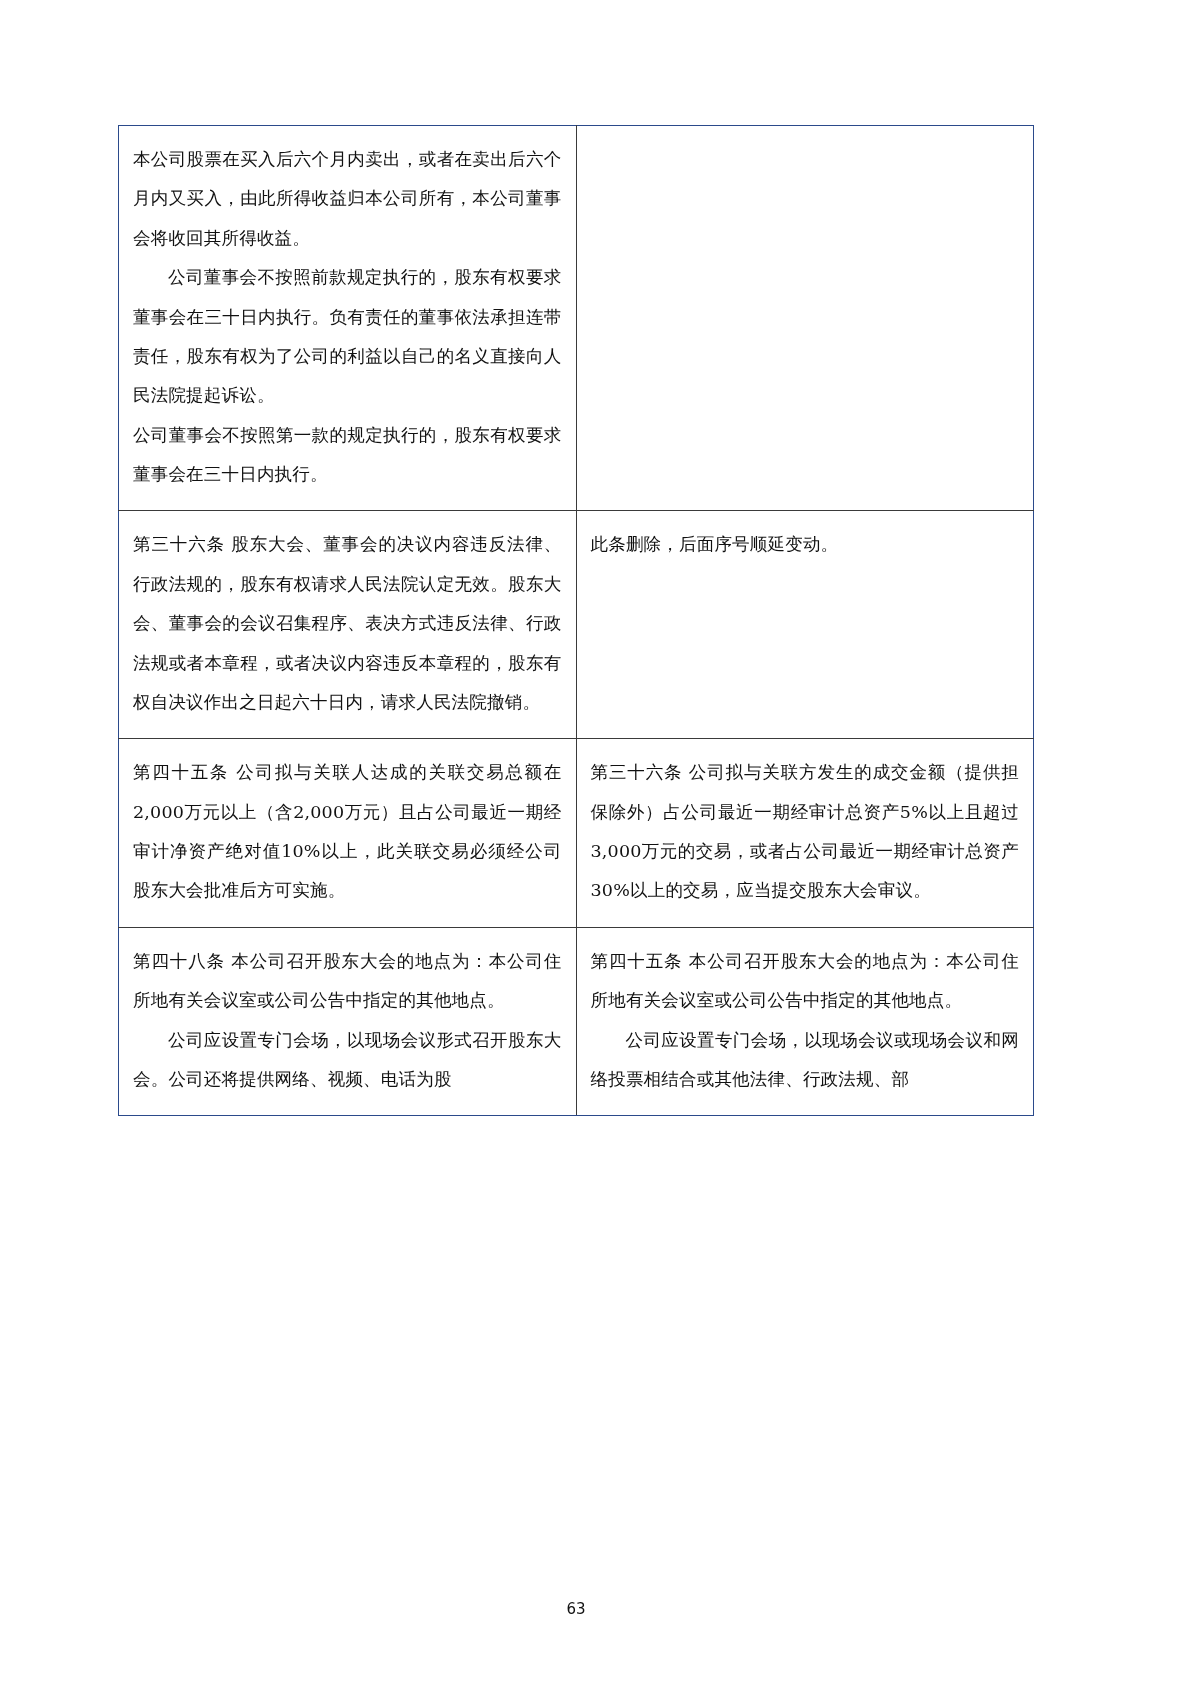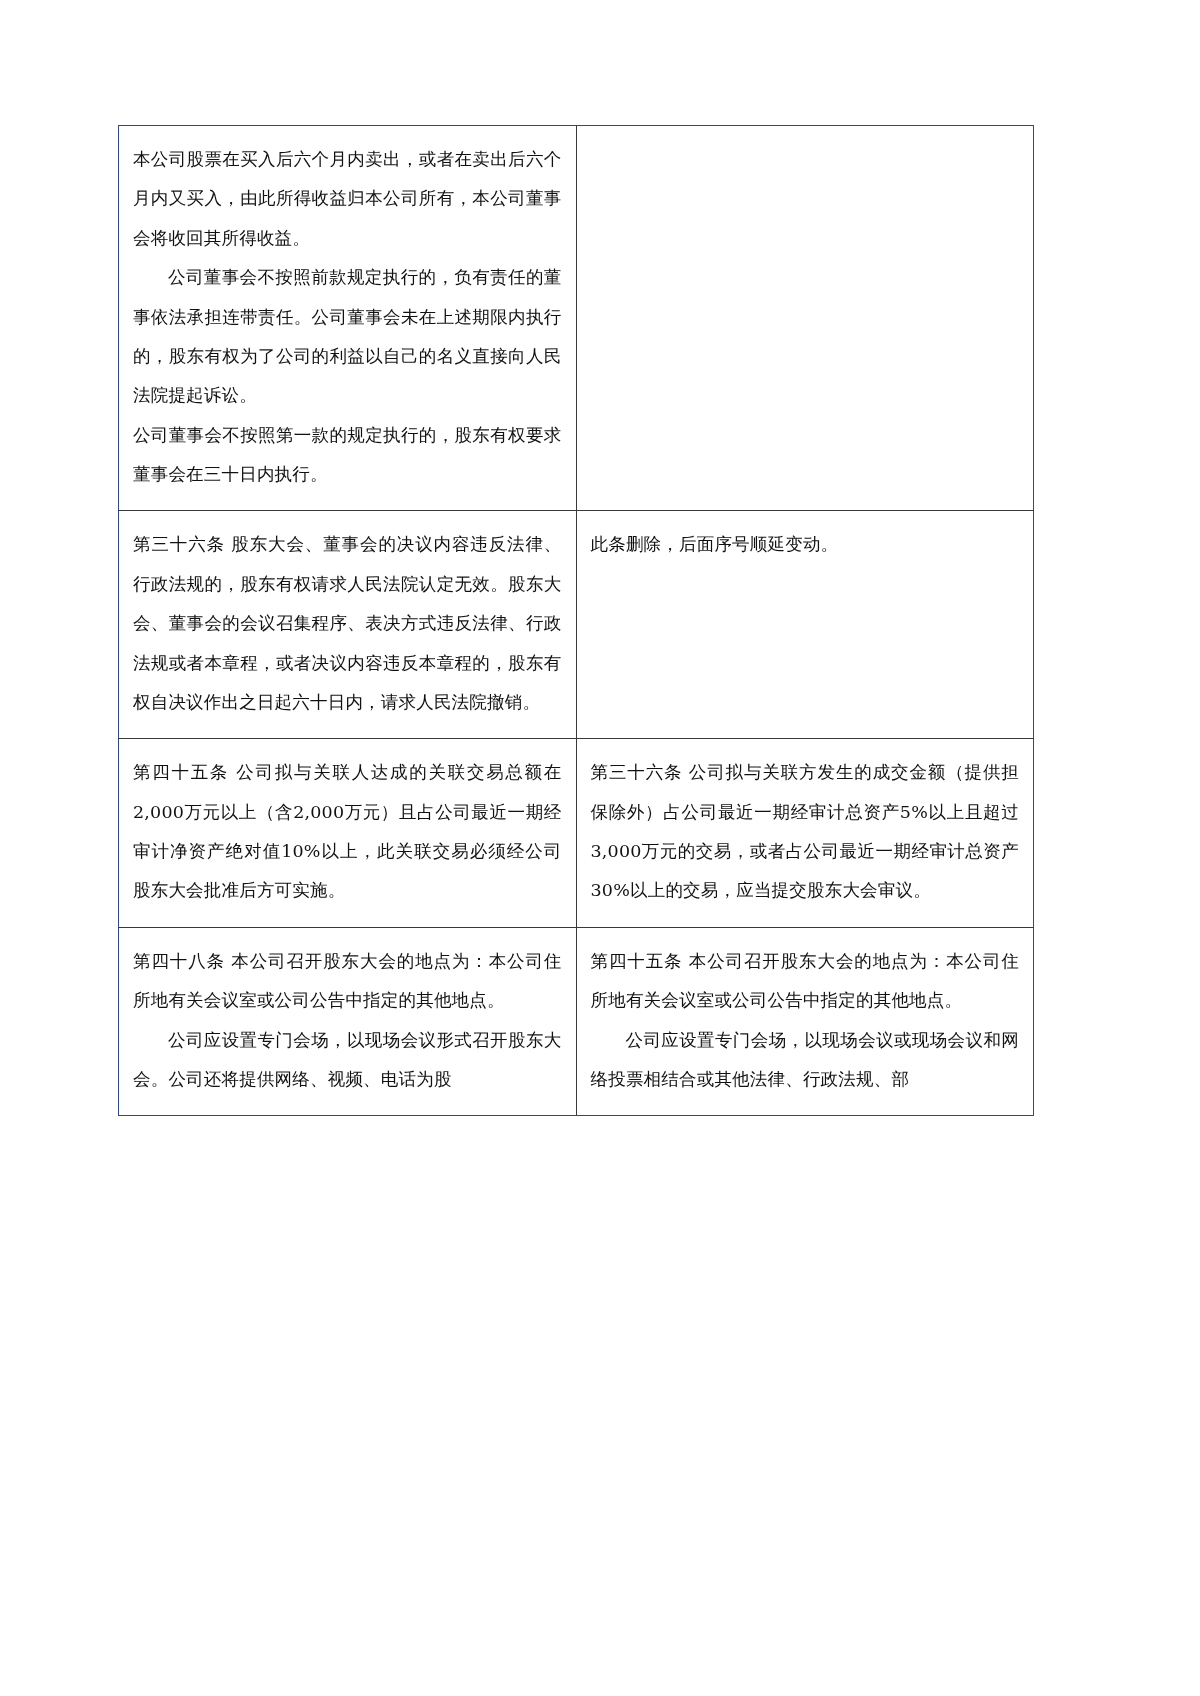--- a/index.html
+++ b/index.html
@@ -78,21 +78,21 @@
 <body>
 
 <div class="page">
 
   <table class="doc-table">
     <tbody>
 
       <tr>
         <td class="left-cell">
           <p>本公司股票在买入后六个月内卖出，或者在卖出后六个月内又买入，由此所得收益归本公司所有，本公司董事会将收回其所得收益。</p>
-          <p class="indent">公司董事会不按照前款规定执行的，负有责任的董事依法承担连带责任。公司董事会未在上述期限内执行的，股东有权为了公司的利益以自己的名义直接向人民法院提起诉讼。</p>
+          <p class="indent">公司董事会不按照前款规定执行的，股东有权要求董事会在三十日内执行。负有责任的董事依法承担连带责任，股东有权为了公司的利益以自己的名义直接向人民法院提起诉讼。</p>
           <p>公司董事会不按照第一款的规定执行的，股东有权要求董事会在三十日内执行。</p>
         </td>
         <td class="right-cell">
           <div class="empty-cell"></div>
         </td>
       </tr>
 
       <tr>
         <td class="left-cell">
           <p><b class="b">第三十六条</b><span>  股东大会、董事会的决议内容违反法律、行政法规的，股东有权请求人民法院认定无效。股东大会、董事会的会议召集程序、表决方式违反法律、行政法规或者本章程，或者决议内容违反本章程的，股东有权自决议作出之日起六十日内，请求人民法院撤销。</span></p>
@@ -119,13 +119,14 @@
         </td>
         <td class="right-cell">
           <p><b class="b">第四十五条</b><span>  本公司召开股东大会的地点为：本公司住所地有关会议室或公司公告中指定的其他地点。</span></p>
           <p class="indent">公司应设置专门会场，以现场会议或<b class="b">现场会议和网络投票相结合或其他法律、行政法规、部</b></p>
         </td>
       </tr>
 
     </tbody>
   </table>
 
+  <div class="page-number">63</div>
 </div>
 
 </body></html>

